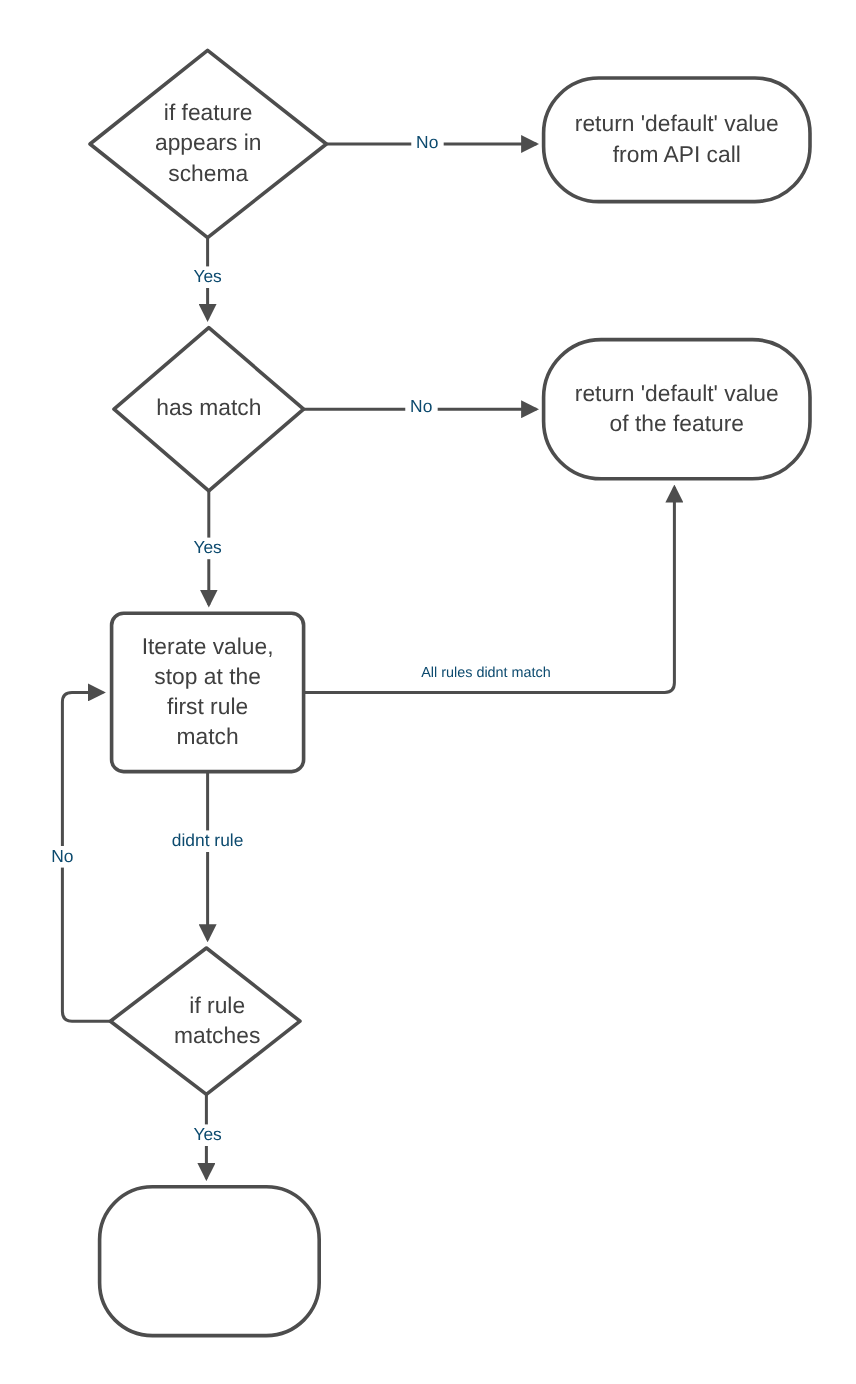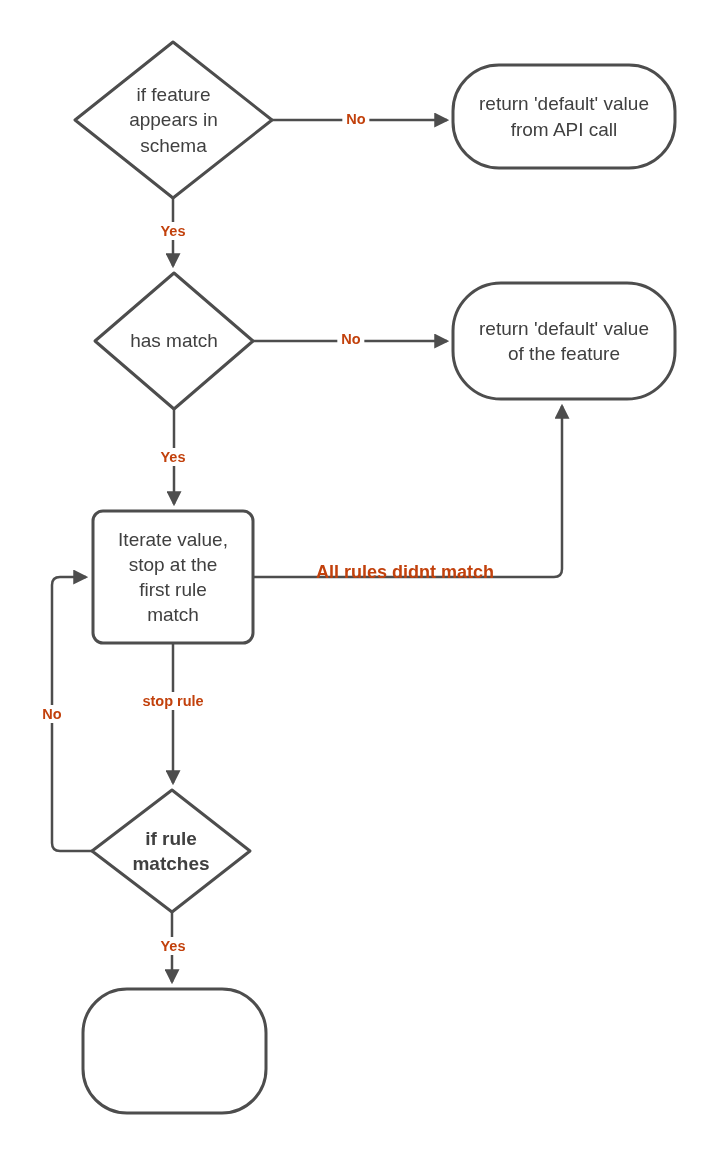--- a/index.html
+++ b/index.html
@@ -9,25 +9,25 @@
     border-radius:28px;
   }
   .canvas svg{position:absolute;left:0;top:0;}
   .node-label{
     position:absolute;display:flex;align-items:center;justify-content:center;
     text-align:center;white-space:pre-line;color:#404040;
     font-size:19px;line-height:1.32;pointer-events:none;
   }
   .edge-label{
     position:absolute;transform:translate(-50%,-50%);
-    font-weight:bold;font-size:14.5px;color:#c2410c;
+    font-weight:normal;font-size:14.5px;color:#0c4a6e;
     background:#ffffff;padding:1px 4px;white-space:nowrap;
   }
   .edge-label.no-bg{background:transparent;}
-  .edge-label.big{font-size:18px;margin-top:12px;}
+  .edge-label.big{font-size:12px;}
 </style>
 </head>
 <body>
 
 <div class="canvas">
 
   <svg width="713" height="1153" viewBox="0 0 713 1153">
     <defs>
       <marker id="arrow" viewBox="0 0 10 10" refX="8.5" refY="5" markerWidth="6" markerHeight="6" orient="auto-start-reverse">
         <path d="M0,0 L10,5 L0,10 Z" fill="#4d4d4d"></path>
@@ -66,33 +66,33 @@
   <div class="node-label" style="left:95px;top:273px;width:158px;height:136px;">has match</div>
 
   <div class="node-label" style="left:453px;top:283px;width:222px;height:116px;">return 'default' value
 of the feature</div>
 
   <div class="node-label" style="left:93px;top:511px;width:160px;height:132px;">Iterate value,
 stop at the
 first rule
 match</div>
 
-  <div class="node-label" style="left:92px;top:790px;width:158px;height:122px;font-weight:bold;">if rule
+  <div class="node-label" style="left:102px;top:790px;width:158px;height:122px;">if rule
 matches</div>
 
 
   <div class="edge-label" style="left:356px;top:119px;">No</div>
 
   <div class="edge-label" style="left:173px;top:231px;">Yes</div>
 
   <div class="edge-label" style="left:351px;top:339px;">No</div>
 
   <div class="edge-label" style="left:173px;top:457px;">Yes</div>
 
   <div class="edge-label big no-bg" style="left:405px;top:560px;">All rules didnt match</div>
 
-  <div class="edge-label" style="left:173px;top:701px;">stop rule</div>
+  <div class="edge-label" style="left:173px;top:701px;">didnt rule</div>
 
   <div class="edge-label" style="left:52px;top:714px;">No</div>
 
   <div class="edge-label" style="left:173px;top:946px;">Yes</div>
 
 </div>
 
 </body></html>

